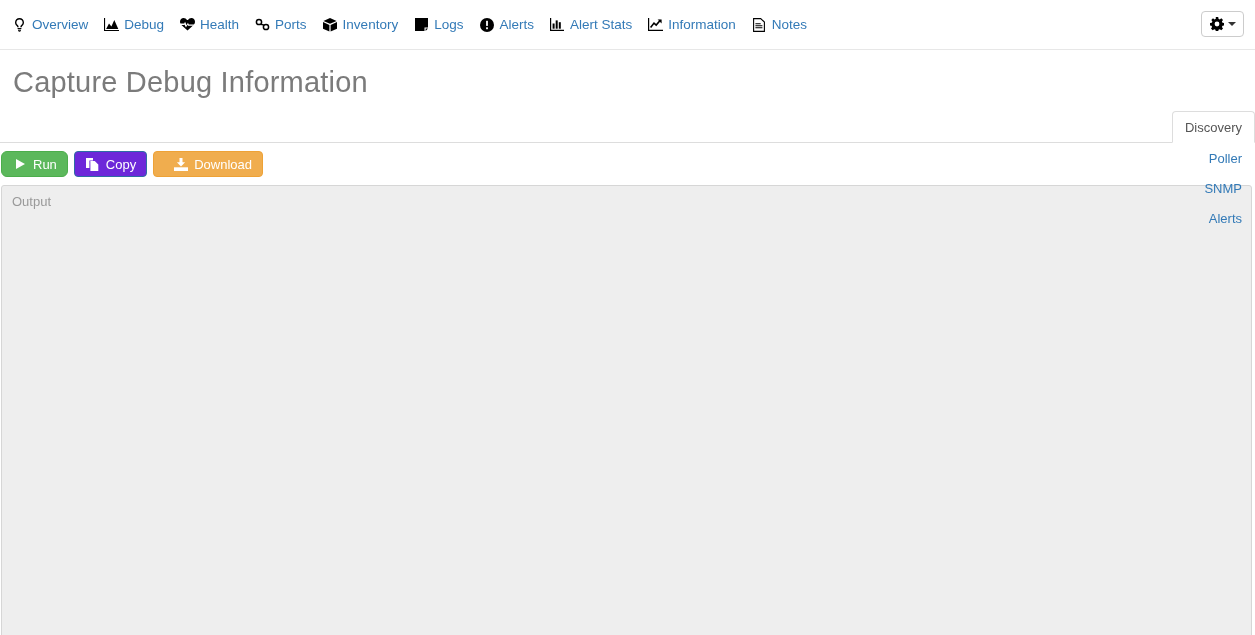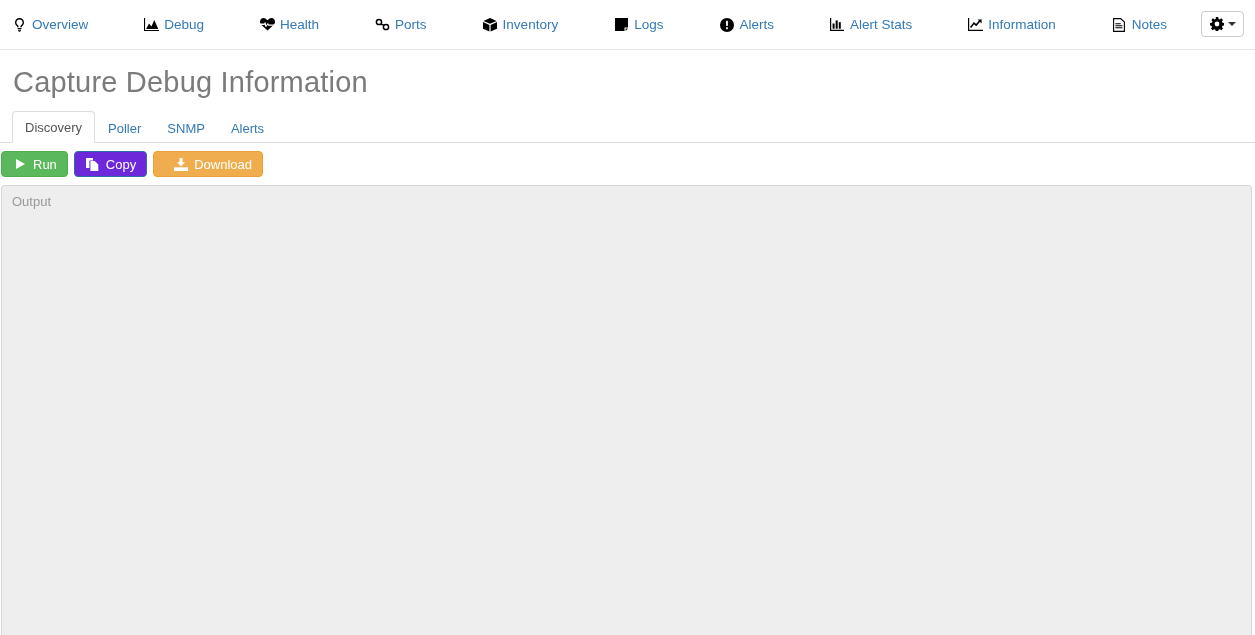--- a/index.html
+++ b/index.html
@@ -21,21 +21,20 @@
     border-bottom: 1px solid #e7e7e7;
     display: flex;
     align-items: center;
     padding: 0 6px 0 0;
     position: relative;
   }
   .nav-items {
     display: flex;
     align-items: center;
     padding-left: 4px;
-    gap: 40px;
   }
   .nav-item {
     display: flex;
     align-items: center;
     gap: 5px;
     padding: 6px 8px;
     color: #337ab7;
     font-size: 13.5px;
     text-decoration: none;
     white-space: nowrap;
@@ -87,20 +86,21 @@
   }
 
   
   .tabs {
     display: flex;
     align-items: flex-end;
     border-bottom: 1px solid #dddddd;
     margin-top: 11px;
     padding-left: 12px;
     height: 32px;
+    flex-direction: column;
   }
   .tab {
     padding: 7px 12px 6px 12px;
     font-size: 13px;
     color: #337ab7;
     line-height: 17px;
     border: 1px solid transparent;
     border-bottom: none;
     margin-bottom: -1px;
     cursor: pointer;
@@ -129,21 +129,21 @@
     padding: 0 10px;
     border-radius: 4px;
     border: 1px solid transparent;
     font-size: 13px;
     color: #ffffff;
     cursor: pointer;
     line-height: 1;
     white-space: nowrap;
   }
   .btn svg { display: block; }
-  .btn-run      { background: #5cb85c; border-color: #4cae4c; }
+  .btn-run      { background: #5cb85c; border-color: #4cae4c; border-radius: 6px; }
   .btn-copy     { background: #6d28d9; border-color: #2e6da4; }
   .btn-download { background: #f0ad4e; border-color: #eea236; padding-left: 19px; }
 
   
   .output-wrap { padding: 8px 1px 0 1px; }
   .output {
     display: block;
     width: 1251px;
     height: 466px;
     background: #eeeeee;

